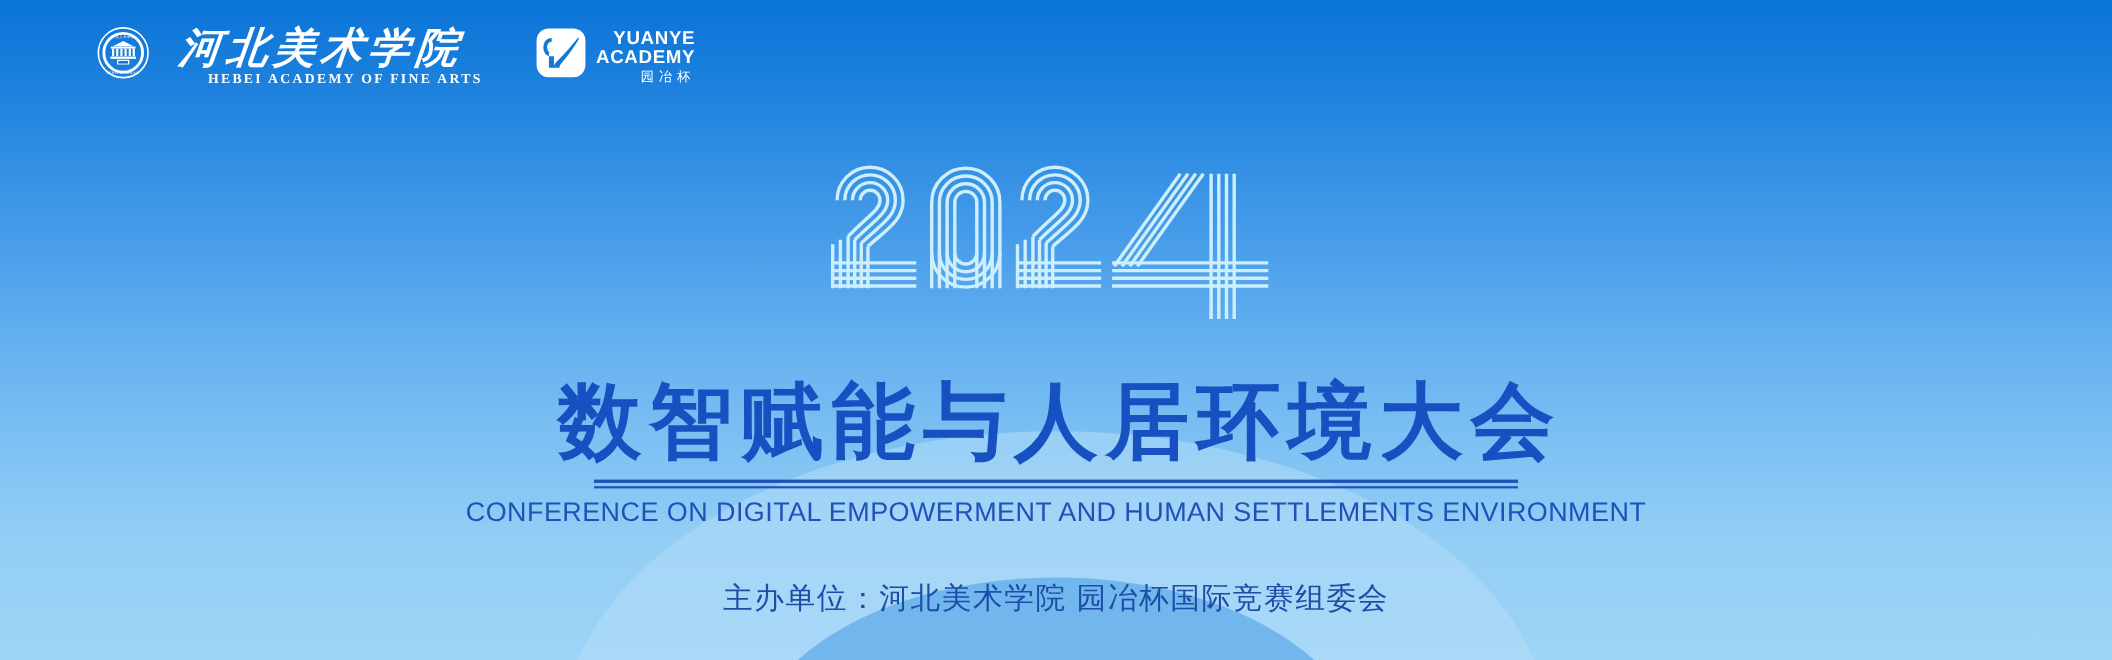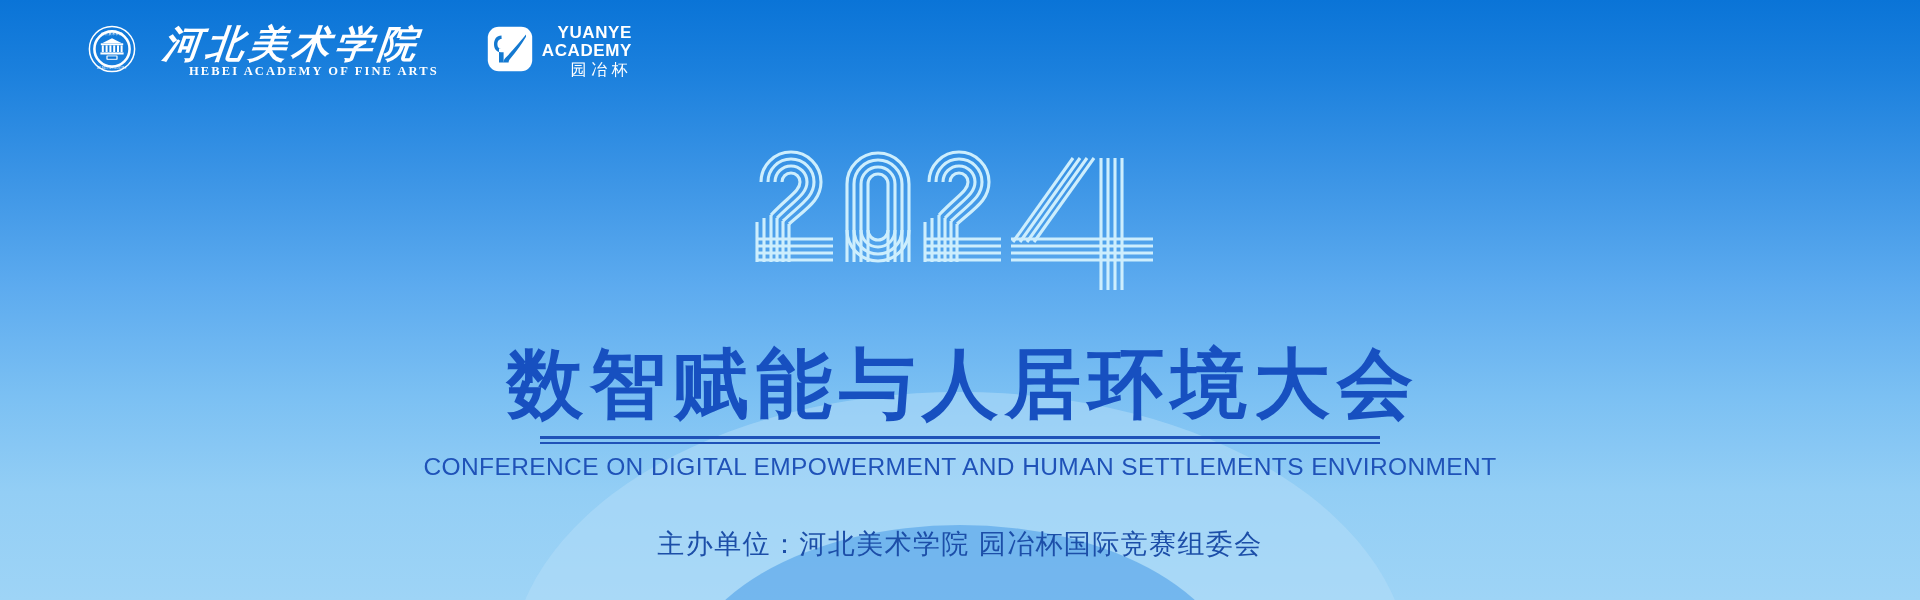--- a/index.html
+++ b/index.html
@@ -103,21 +103,21 @@
   }
   .yy-line {
     color: #ffffff;
     font-size: 17px;
     font-weight: bold;
     letter-spacing: .6px;
     line-height: 1.03;
   }
   #yuanye-cn {
     color: #ffffff;
-    font-size: 16px;
+    font-size: 12px;
     letter-spacing: 4.5px;
     margin-top: 3px;
     white-space: nowrap;
   }
 
   
   #year-wrap {
     position: absolute;
     left: 0;
     right: 0;

